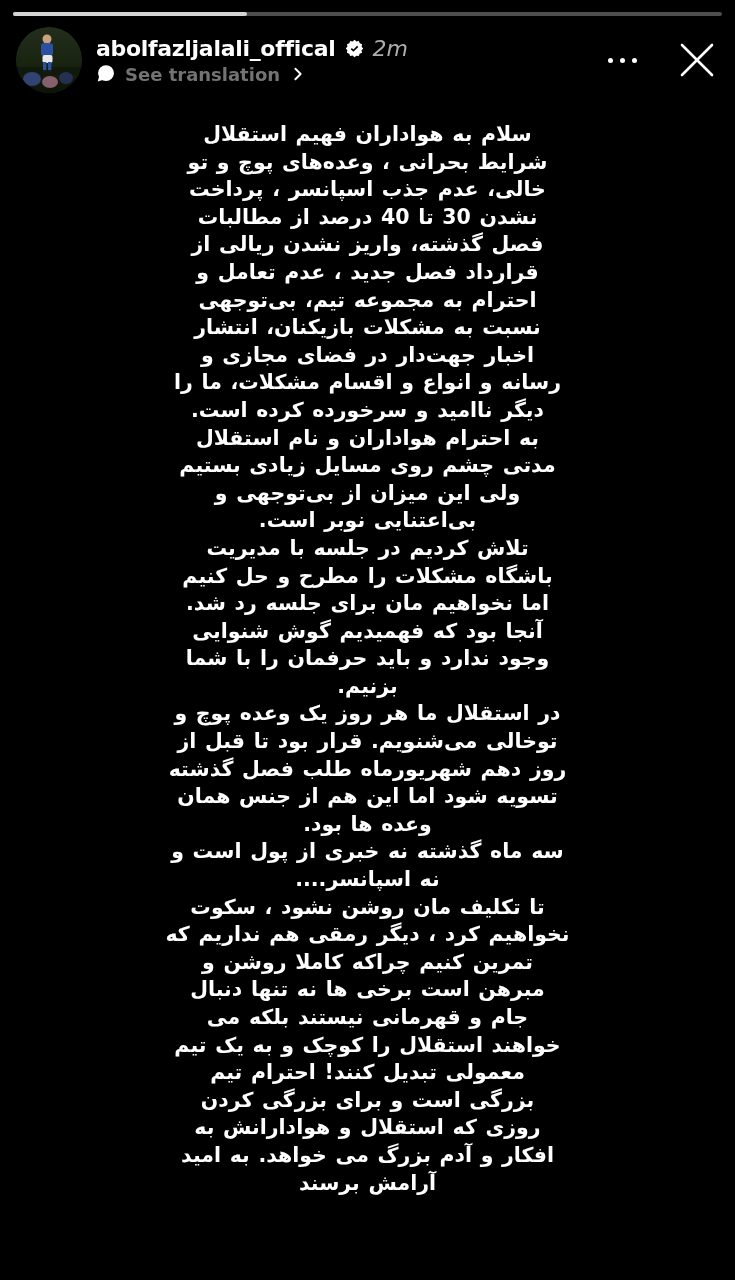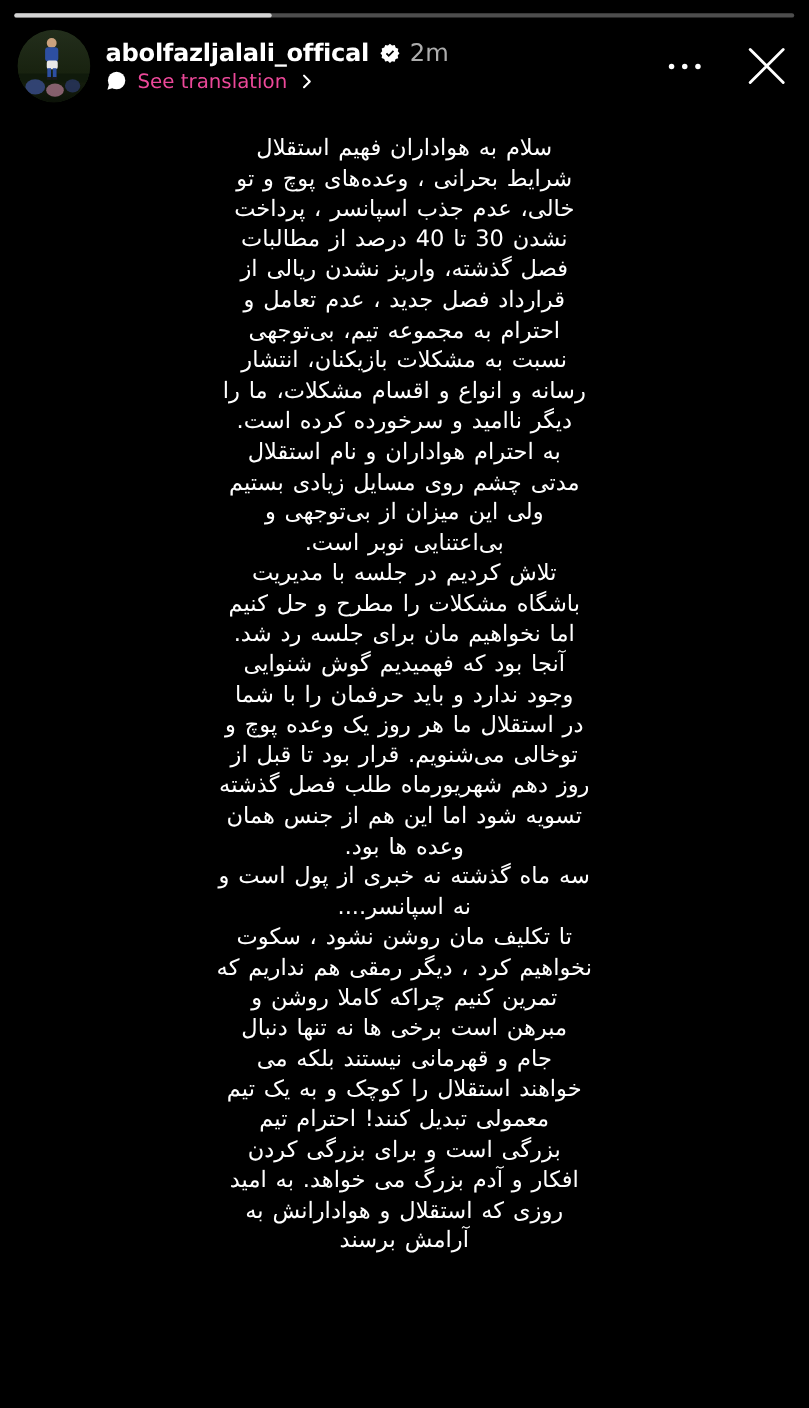--- a/index.html
+++ b/index.html
@@ -24,82 +24,84 @@
     width:66px;height:66px;border-radius:50%;overflow:hidden;flex:0 0 66px;
     background:#15200f;cursor:pointer;
   }
   .avatar svg{display:block;}
   .user-block{margin-left:14px;display:flex;flex-direction:column;gap:3px;}
   .user-row{display:flex;align-items:center;gap:9px;}
   .username{
     color:#fff;font-weight:bold;font-size:22px;letter-spacing:-0.3px;cursor:pointer;
   }
   .badge{width:19px;height:19px;flex:0 0 19px;}
-  .timestamp{color:#adadad;font-size:22px;}
+  .timestamp{color:#adadad;font-size:22px;font-style:italic;}
   .translate-row{display:flex;align-items:center;gap:9px;cursor:pointer;}
   .bubble-icon{width:20px;height:20px;}
-  .translate-label{color:#ec4899;font-weight:normal;font-size:18px;}
+  .translate-label{color:#737373;font-weight:bold;font-size:18px;}
   .chevron-icon{width:14px;height:14px;margin-left:2px;}
   .actions{margin-left:auto;display:flex;align-items:center;gap:30px;}
   .ellipsis{display:flex;gap:7px;cursor:pointer;padding:6px;}
   .ellipsis i{width:5px;height:5px;border-radius:50%;background:#fff;display:block;}
   .close-btn{cursor:pointer;padding:2px;}
   .close-btn svg{display:block;}
   
   .story-canvas{position:absolute;inset:0;}
   .story-text{
     position:absolute;top:121px;left:0;right:0;
     direction:rtl;text-align:center;color:#fff;
     font-size:20.5px;line-height:27.6px;word-spacing:1.5px;
   }
-  .story-line{white-space:nowrap;}
+  .story-line{white-space:nowrap;font-weight:bold;}
 </style>
 </head>
 <body>
 
 <div class="screen">
 
   <div class="story-canvas">
     <div class="story-text">
         <div class="story-line">سلام به هواداران فهیم استقلال</div>
         <div class="story-line">شرایط بحرانی ، وعده‌های پوچ و تو</div>
         <div class="story-line">خالی، عدم جذب اسپانسر ، پرداخت</div>
         <div class="story-line">نشدن 30 تا 40 درصد از مطالبات</div>
         <div class="story-line">فصل گذشته، واریز نشدن ریالی از</div>
         <div class="story-line">قرارداد فصل جدید ، عدم تعامل و</div>
         <div class="story-line">احترام به مجموعه تیم، بی‌توجهی</div>
         <div class="story-line">نسبت به مشکلات بازیکنان، انتشار</div>
+        <div class="story-line">اخبار جهت‌دار در فضای مجازی و</div>
         <div class="story-line">رسانه و انواع و اقسام مشکلات، ما را</div>
         <div class="story-line">دیگر ناامید و سرخورده کرده است.</div>
         <div class="story-line">به احترام هواداران و نام استقلال</div>
         <div class="story-line">مدتی چشم روی مسایل زیادی بستیم</div>
         <div class="story-line">ولی این میزان از بی‌توجهی و</div>
         <div class="story-line">بی‌اعتنایی نوبر است.</div>
         <div class="story-line">تلاش کردیم در جلسه با مدیریت</div>
         <div class="story-line">باشگاه مشکلات را مطرح و حل کنیم</div>
         <div class="story-line">اما نخواهیم مان برای جلسه رد شد.</div>
         <div class="story-line">آنجا بود که فهمیدیم گوش شنوایی</div>
         <div class="story-line">وجود ندارد و باید حرفمان را با شما</div>
+        <div class="story-line">بزنیم.</div>
         <div class="story-line">در استقلال ما هر روز یک وعده پوچ و</div>
         <div class="story-line">توخالی می‌شنویم. قرار بود تا قبل از</div>
         <div class="story-line">روز دهم شهریورماه طلب فصل گذشته</div>
         <div class="story-line">تسویه شود اما این هم از جنس همان</div>
         <div class="story-line">وعده ها بود.</div>
         <div class="story-line">سه ماه گذشته نه خبری از پول است و</div>
         <div class="story-line">نه اسپانسر....</div>
         <div class="story-line">تا تکلیف مان روشن نشود ، سکوت</div>
         <div class="story-line">نخواهیم کرد ، دیگر رمقی هم نداریم که</div>
         <div class="story-line">تمرین کنیم چراکه کاملا روشن و</div>
         <div class="story-line">مبرهن است برخی ها نه تنها دنبال</div>
         <div class="story-line">جام و قهرمانی نیستند بلکه می</div>
         <div class="story-line">خواهند استقلال را کوچک و به یک تیم</div>
         <div class="story-line">معمولی تبدیل کنند! احترام تیم</div>
         <div class="story-line">بزرگی است و برای بزرگی کردن</div>
+        <div class="story-line">روزی که استقلال و هوادارانش به</div>
         <div class="story-line">افکار و آدم بزرگ می خواهد. به امید</div>
-        <div class="story-line">روزی که استقلال و هوادارانش به</div>
         <div class="story-line">آرامش برسند</div>
       </div>
   </div>
 
   <div class="progress-track">
     <div class="progress-fill" style="width: 33%;"></div>
   </div>
 
   <div class="header">
 

